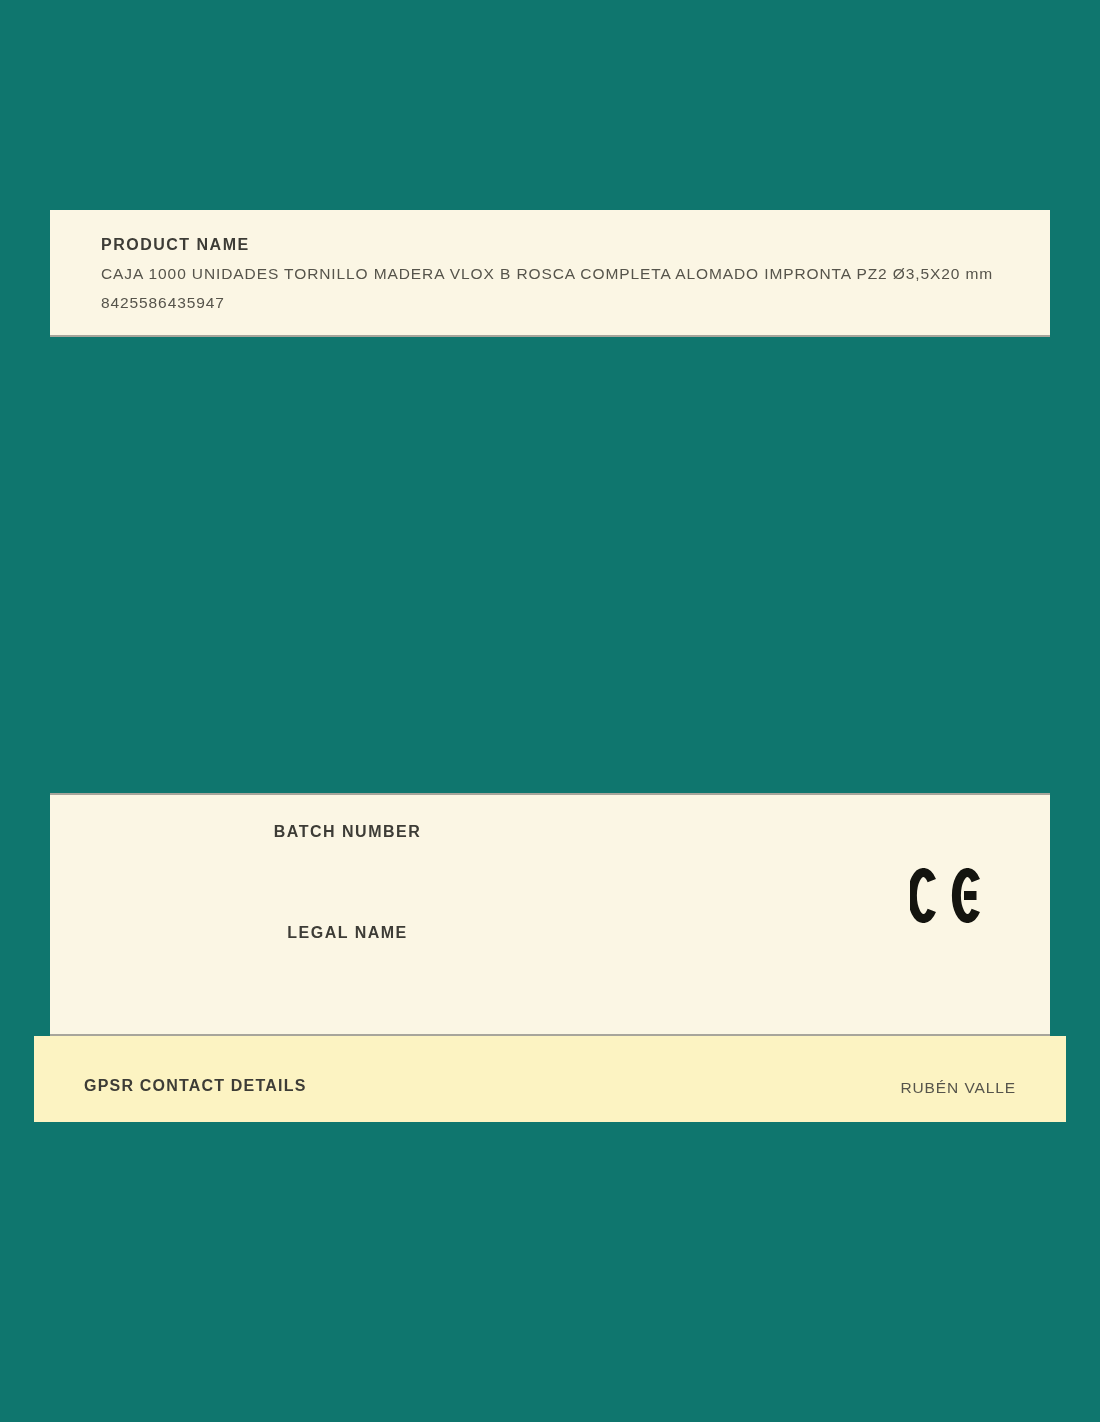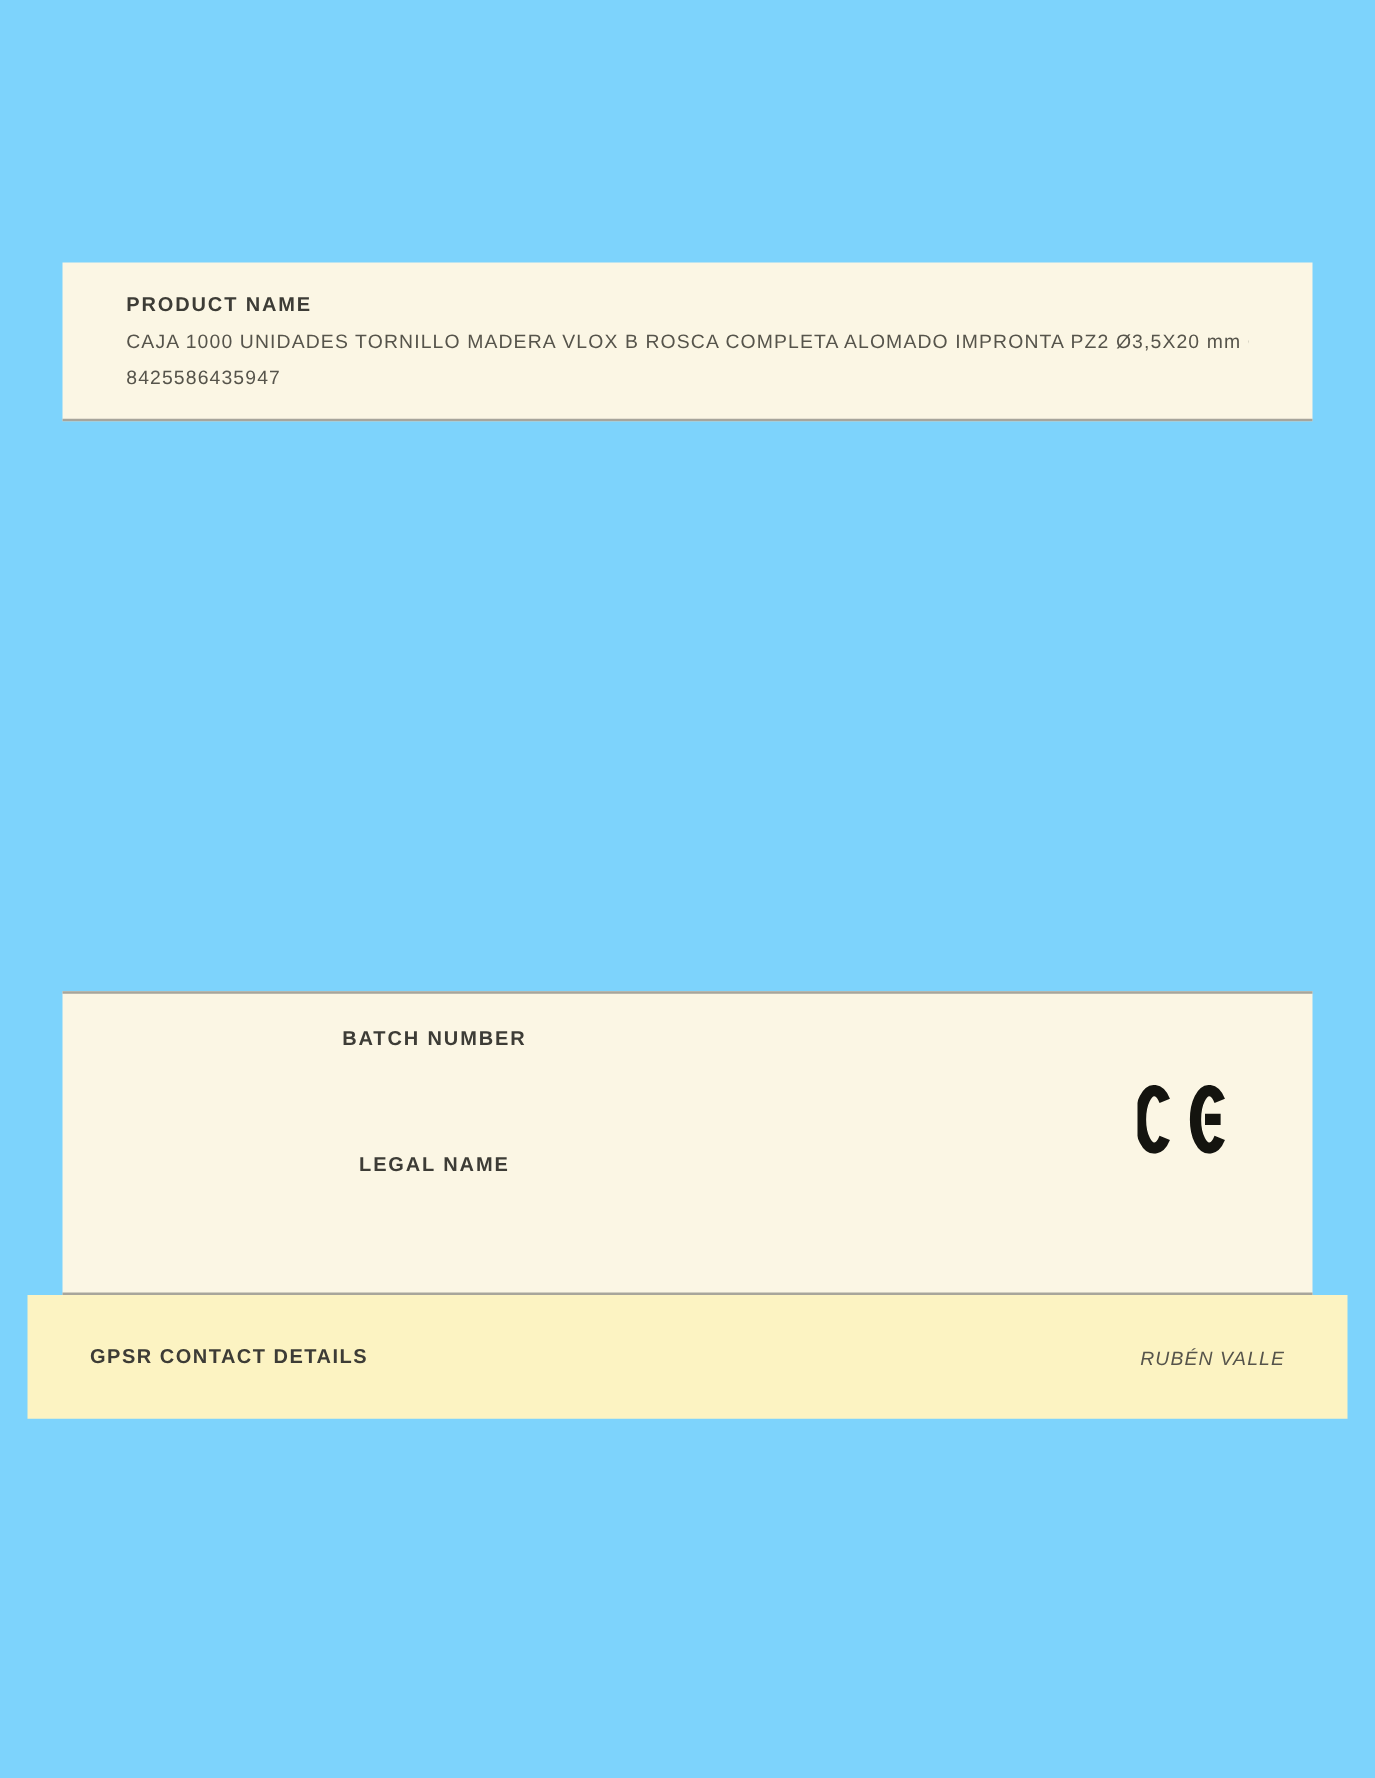--- a/index.html
+++ b/index.html
@@ -5,21 +5,21 @@
   * { margin: 0; padding: 0; box-sizing: border-box; }
   html, body {
     width: 1100px;
     background: #ffffff;
     font-family: "Liberation Sans", sans-serif;
   }
   .page {
     position: relative;
     width: 1100px;
     height: 1422px;
-    background: #7dd3fc;
+    background: #0f766e;
     overflow: hidden;
   }
   .top-spacer { height: 210px; }
   .mid-spacer { height: 456px; }
 
   
   .product-section {
     margin: 0 50px;
     background: #fbf6e4;
     border-bottom: 2px solid #a7a59b;
@@ -70,41 +70,40 @@
     position: absolute;
     top: 73px;
     right: 62px;
     width: 78px;
     height: 55px;
   }
   .ce-wrap svg { display: block; width: 78px; height: 55px; }
 
   
   .gpsr-section {
-    margin: 0 22px;
+    margin: 0 34px;
     background: #fcf3c2;
-    padding: 38px 50px 33px;
+    padding: 38px 50px 20px;
     display: flex;
     justify-content: space-between;
     align-items: flex-start;
   }
   .gpsr-heading {
     font-size: 16px;
     font-weight: bold;
     color: #3d3c36;
     letter-spacing: 1.2px;
     line-height: 20px;
     padding-top: 2px;
   }
   .gpsr-contact {
     text-align: center;
     font-size: 15.5px;
     color: #56544b;
     letter-spacing: 0.9px;
-    font-style: italic;
   }
   .gpsr-contact div { line-height: 28px; }
 </style>
 </head>
 <body>
 
 <div class="page">
 
   <div class="top-spacer"></div>
 

